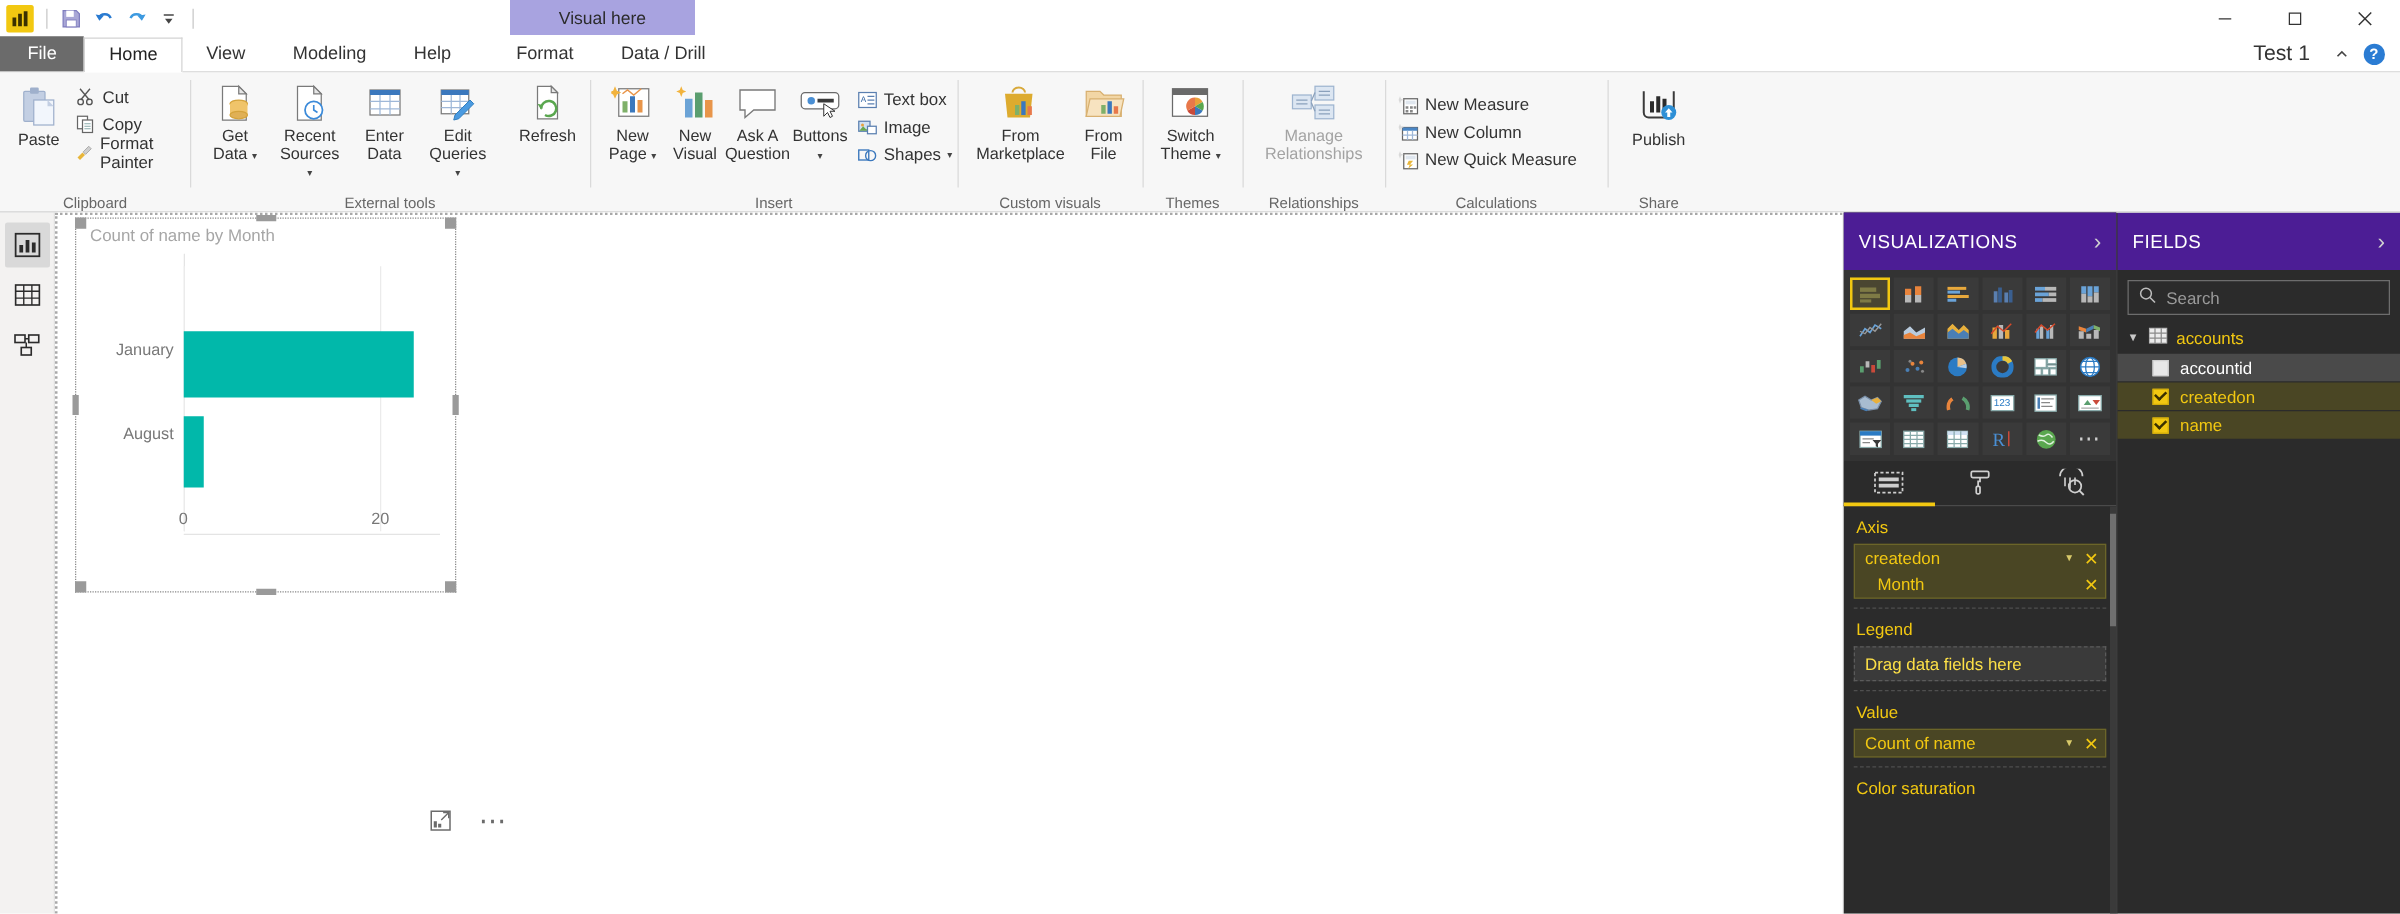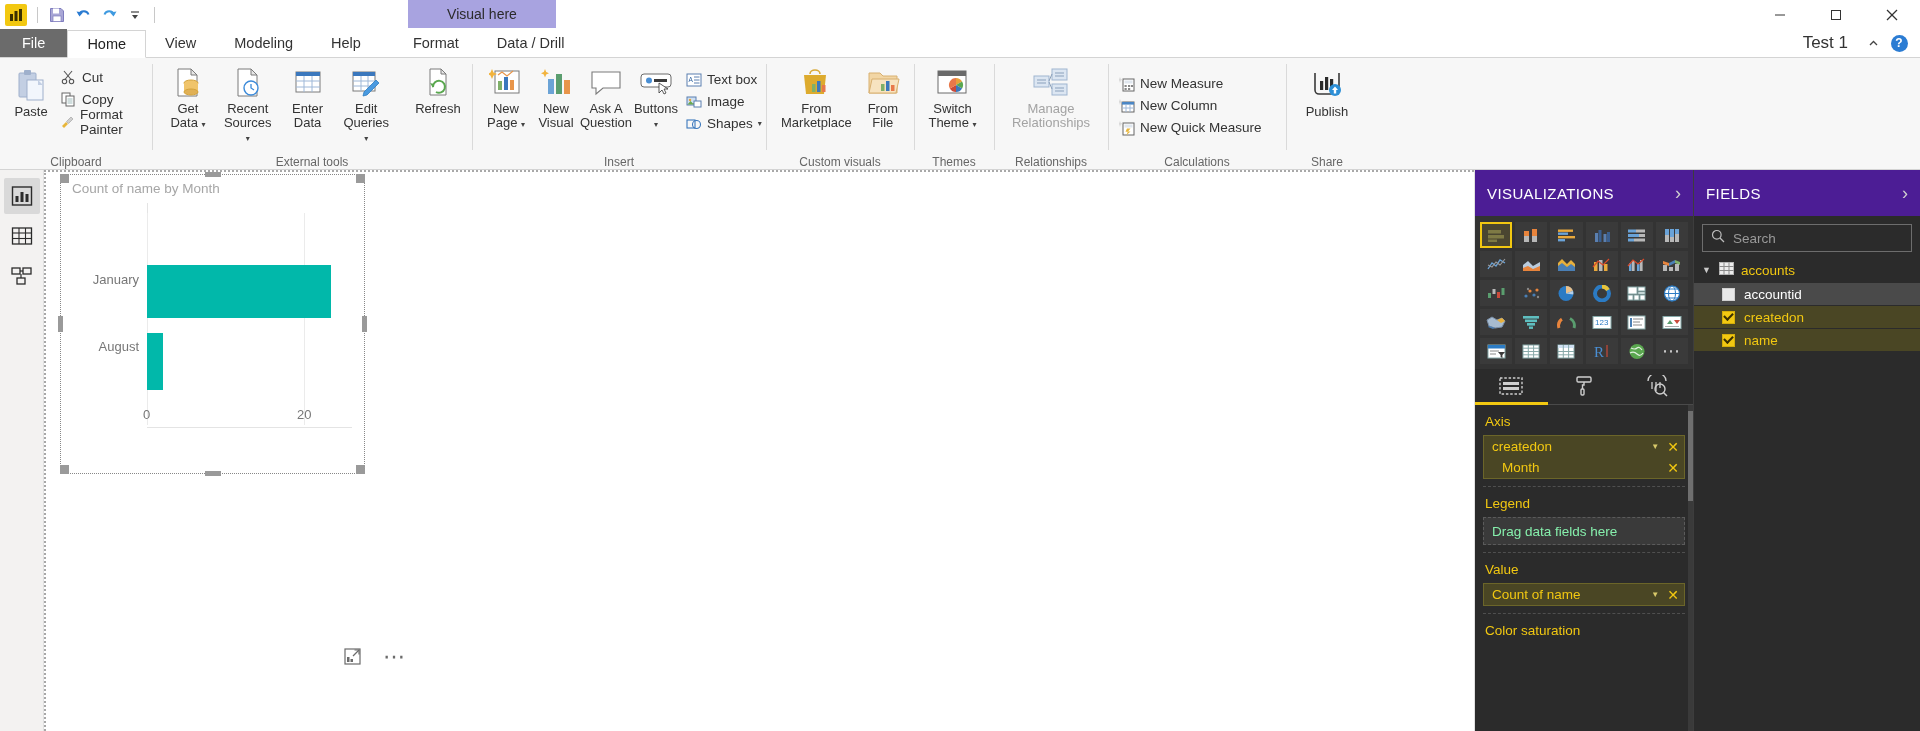--- a/index.html
+++ b/index.html
@@ -194,21 +194,21 @@
     flex: 1; display: flex; align-items: center; justify-content: center; cursor: pointer;
     border-bottom: 3px solid transparent; margin-bottom: -1px;
   }
   .vsubtab.active { border-bottom-color: #f2c811; }
 
   .wells { flex: 1; overflow: hidden; padding: 0; position: relative; }
   .well-title { font-size: 13.5px; color: #f2c811; padding: 9px 10px 6px 10px; }
   .well-box {
     margin: 0 8px; border: 1px dashed #5b5b5b; background: #3a3a3a;
     min-height: 28px; display: flex; align-items: center;
-    padding: 0 6px 0 8px; font-size: 13.5px; color: #86efac;
+    padding: 0 6px 0 8px; font-size: 13.5px; color: #fde047;
   }
   .well-chip {
     margin: 0 8px; background: #4a4624; border: 1px solid #6b6529;
   }
   .chip-row {
     display: flex; align-items: center; height: 21px; padding: 0 5px 0 8px;
     font-size: 13.5px; color: #f2c811;
   }
   .chip-row .sp { margin-left: auto; display: flex; align-items: center; gap: 8px; }
   .chip-caret { color: #d8c96a; font-size: 8px; }

